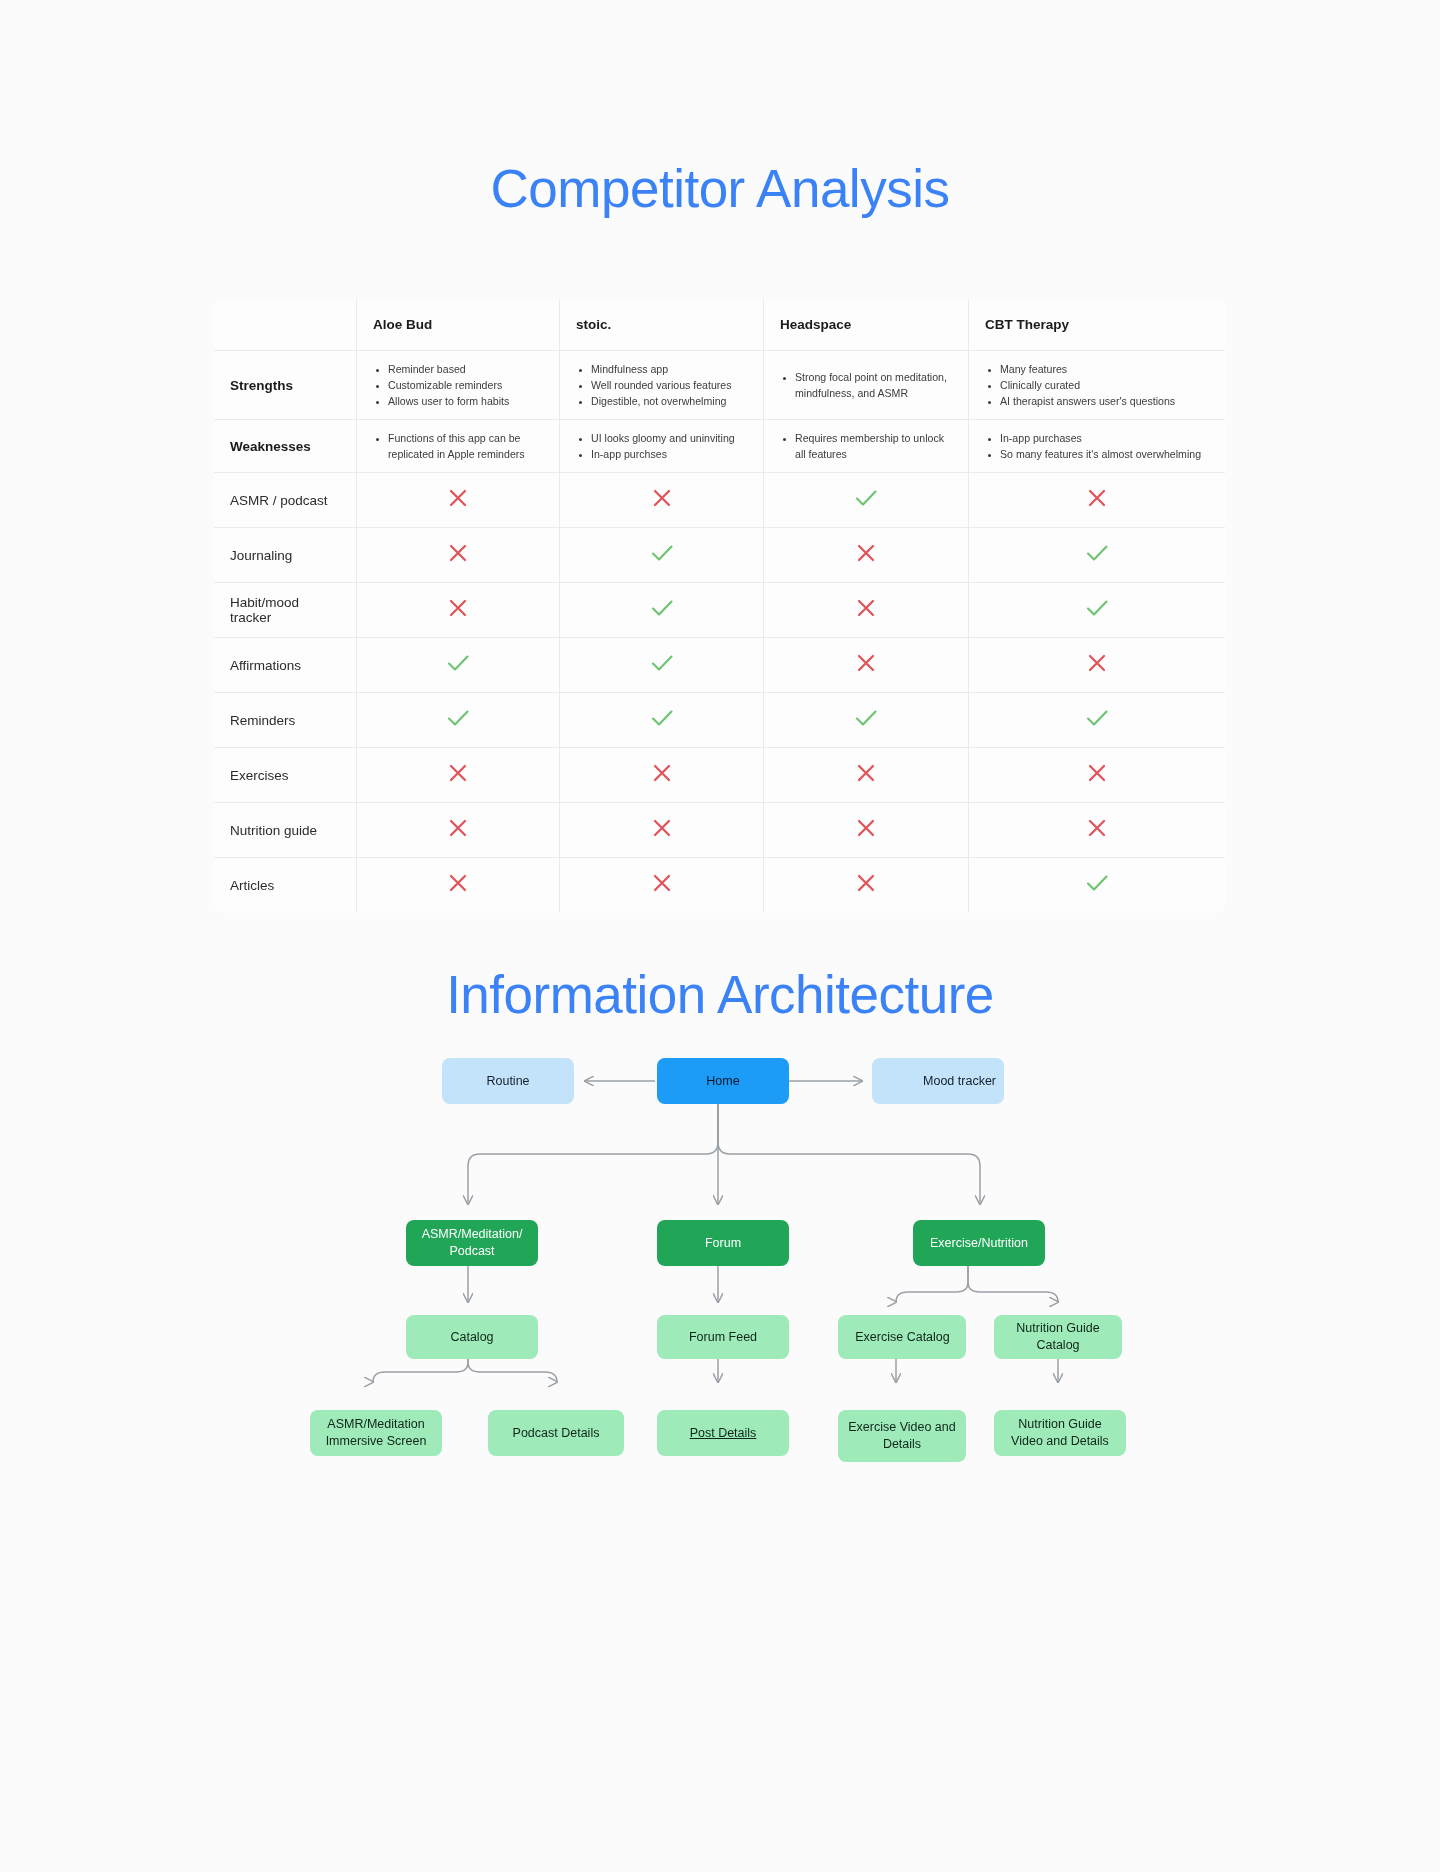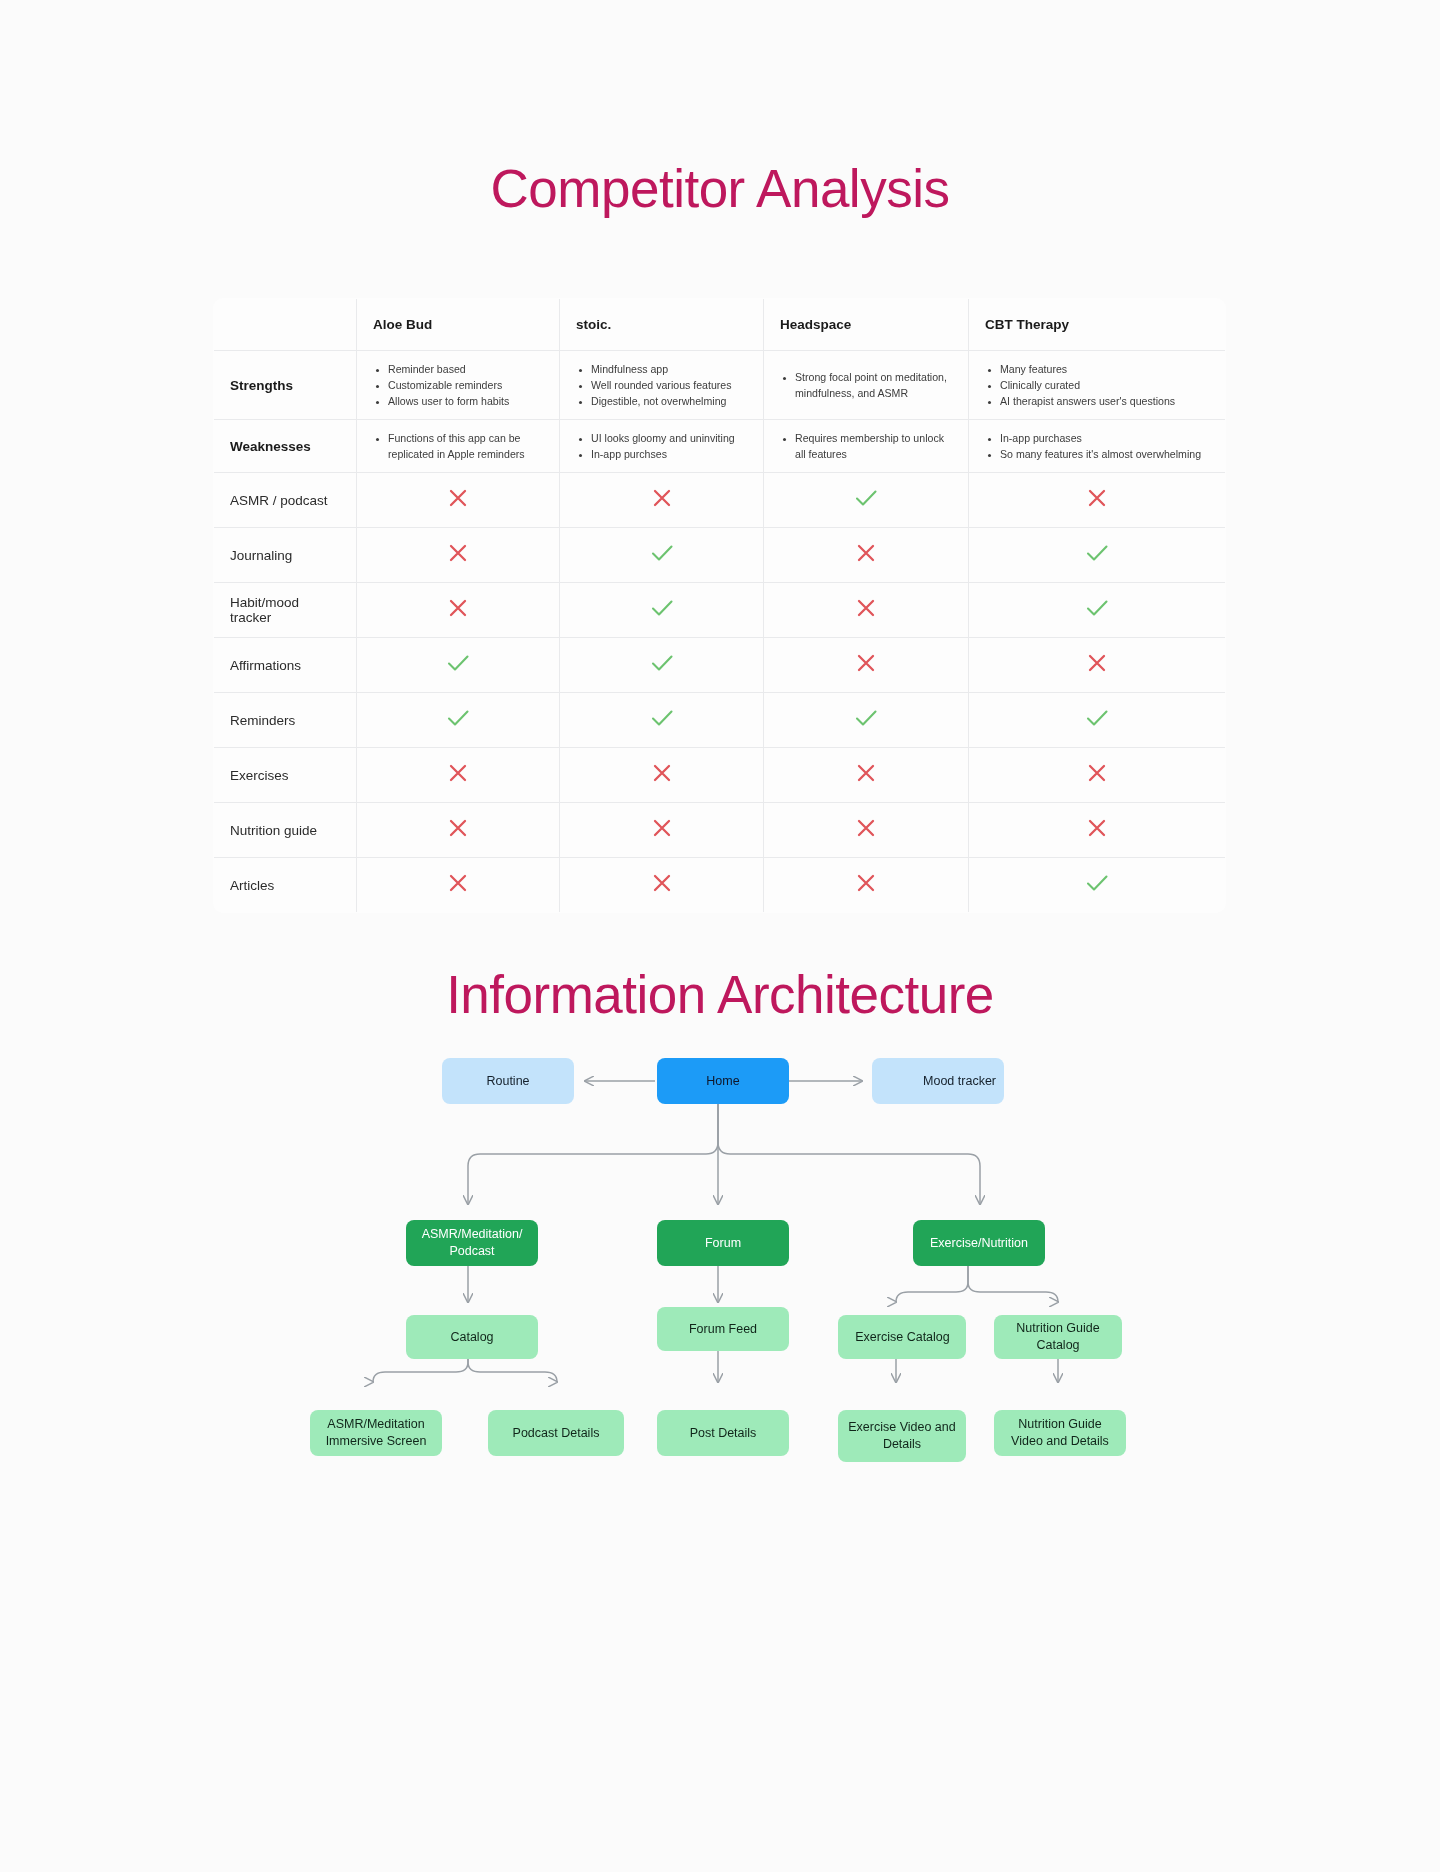--- a/index.html
+++ b/index.html
@@ -16,21 +16,21 @@
     background: #fbfbfb;
     overflow: hidden;
   }
 
   
   .section-title {
     text-align: center;
     font-size: 53px;
     font-weight: 400;
     letter-spacing: -0.5px;
-    color: #be185d;
+    color: #3b82f6;
   }
   #title-competitor { position: absolute; top: 122px; left: 0; right: 0; }
   #title-ia { position: absolute; top: 928px; left: 0; right: 0; }
 
   
   .table-wrap {
     position: absolute;
     left: 213px;
     top: 298px;
     width: 1012px;
@@ -377,37 +377,37 @@
     <div class="node green" style="left:657px; top:190px; width:132px; height:46px;">
       <span>Forum</span>
     </div>
     <div class="node green" style="left:913px; top:190px; width:132px; height:46px;">
       <span>Exercise/Nutrition</span>
     </div>
 
     <div class="node lgreen" style="left:406px; top:285px; width:132px; height:44px;">
       <span>Catalog</span>
     </div>
-    <div class="node lgreen" style="left:657px; top:277px; width:132px; height:44px;border-radius:8px;">
+    <div class="node lgreen" style="left:657px; top:285px; width:132px; height:44px;border-radius:8px;">
       <span>Forum Feed</span>
     </div>
     <div class="node lgreen" style="left:838px; top:285px; width:128px; height:44px;padding-left:9px;">
       <span>Exercise Catalog</span>
     </div>
     <div class="node lgreen" style="left:994px; top:285px; width:128px; height:44px;">
       <span>Nutrition Guide Catalog</span>
     </div>
 
     <div class="node lgreen" style="left:310px; top:380px; width:132px; height:46px;">
       <span>ASMR/Meditation Immersive Screen</span>
     </div>
     <div class="node lgreen" style="left:488px; top:380px; width:136px; height:46px;">
       <span>Podcast Details</span>
     </div>
-    <div class="node lgreen" style="left:657px; top:380px; width:132px; height:46px;">
+    <div class="node lgreen" style="left:657px; top:380px; width:132px; height:46px;text-decoration:underline;">
       <span>Post Details</span>
     </div>
     <div class="node lgreen" style="left:838px; top:380px; width:128px; height:52px;">
       <span>Exercise Video and Details</span>
     </div>
     <div class="node lgreen" style="left:994px; top:380px; width:132px; height:46px;">
       <span>Nutrition Guide Video and Details</span>
     </div>
   </div>
 </div>

